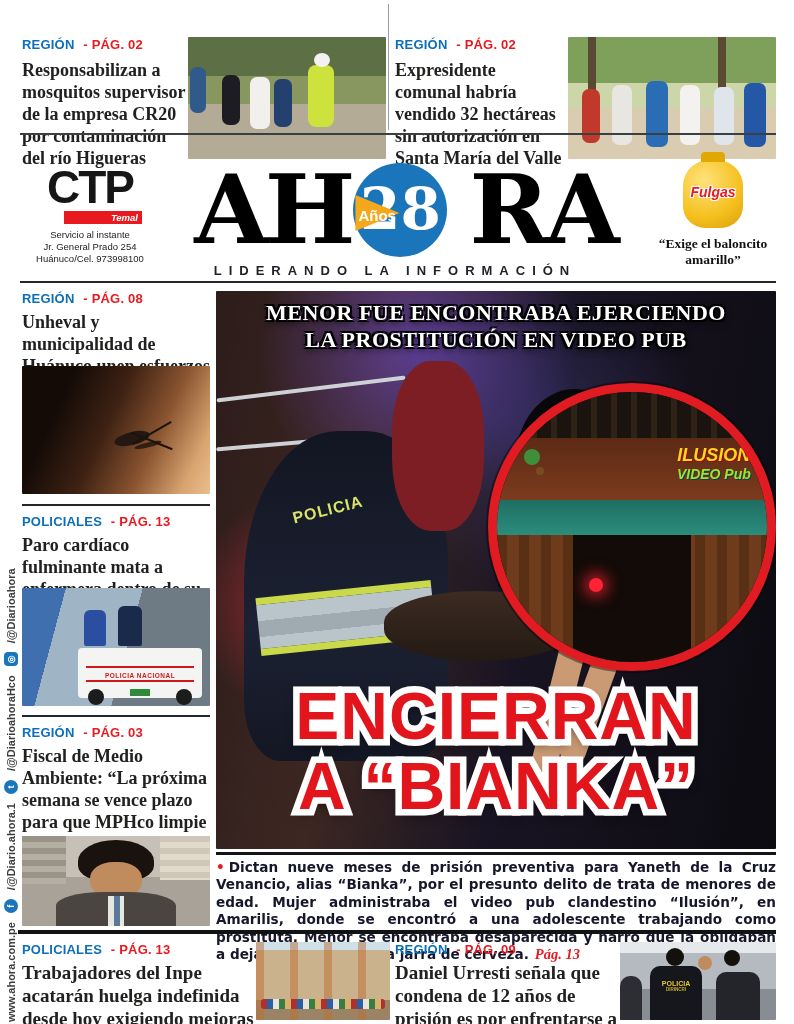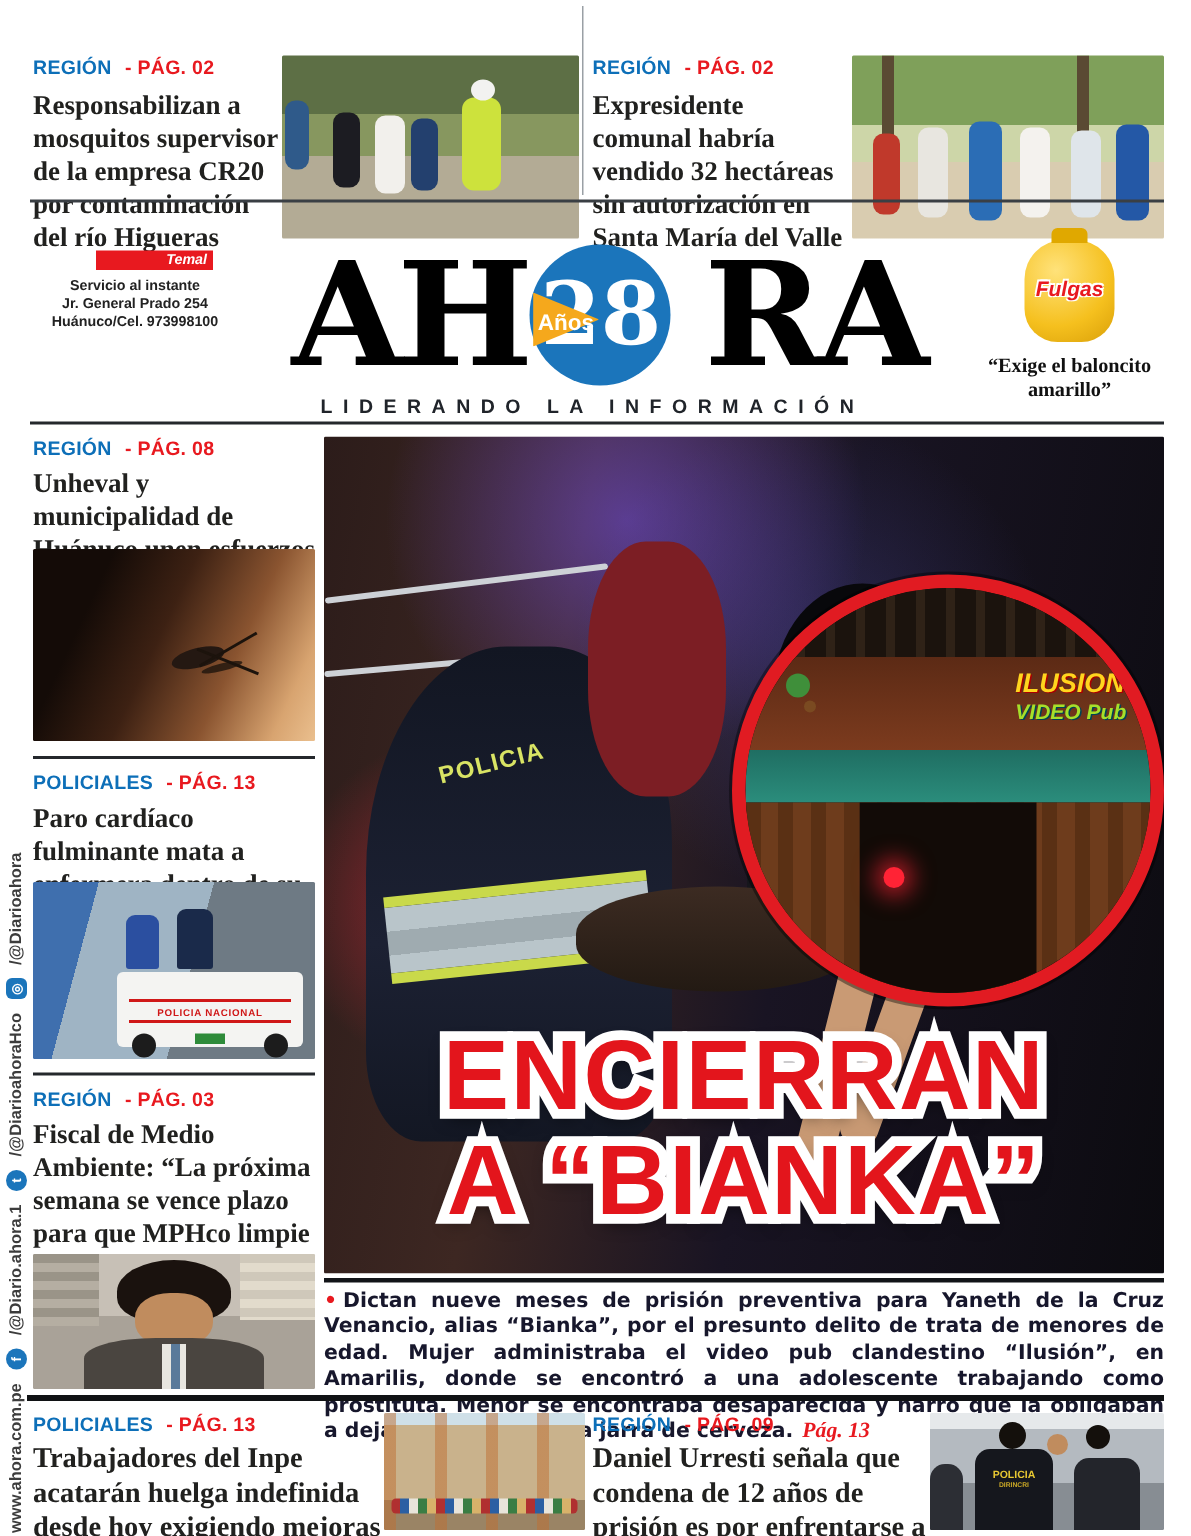--- a/index.html
+++ b/index.html
@@ -33,21 +33,21 @@
   
   .infoline{position:absolute;left:22px;top:140px;width:754px;font-size:12.5px;color:#1c1c1c;
             display:flex;justify-content:space-between;font-family:"Liberation Serif",serif;}
   .infoline b{font-family:"Liberation Serif",serif;}
   .flag{display:inline-block;width:15px;height:10px;margin:0 4px;vertical-align:middle;
         background:linear-gradient(90deg,#d91023 0 33%,#fff 33% 66%,#d91023 66% 100%);border:.5px solid #c00;}
   .ctp{position:absolute;left:30px;top:165px;width:120px;text-align:center;}
   .ctp-name{font-size:46px;font-weight:bold;letter-spacing:-2px;color:#161616;line-height:44px;font-family:"Liberation Sans",sans-serif;}
   .ctp-band{margin:2px 0 5px 34px;width:78px;height:13px;background:#e8191f;color:#fff;font-size:9.5px;
             font-weight:bold;text-align:right;padding:1px 4px 0 0;font-style:italic;}
-  .ctp-line{font-size:9.5px;font-weight:bold;color:#222;line-height:12px;}
+  .ctp-line{font-size:9.5px;font-weight:normal;color:#222;line-height:12px;}
   .logo{position:absolute;left:140px;top:158px;width:510px;height:104px;display:flex;
         align-items:center;justify-content:center;}
   .logo-txt{font-family:"DejaVu Serif",serif;font-weight:bold;font-size:96px;line-height:96px;
             color:#000000;letter-spacing:-4px;margin-left:20px;}
   .badge{position:relative;width:94px;height:94px;border-radius:50%;background:#1b75bb;margin:0 2px;flex:0 0 auto;}
   .badge-num{position:absolute;left:0;top:12px;width:100%;text-align:center;color:#fff;
              font-size:58px;font-weight:bold;font-family:"DejaVu Serif",serif;}
   .badge-tri{position:absolute;left:2px;top:32px;width:44px;height:36px;background:#f5a81c;
              clip-path:polygon(0 0,100% 50%,0 100%);}
   .badge-anios{position:absolute;left:5px;top:44px;color:#fff;font-size:15px;font-weight:bold;}
@@ -92,21 +92,21 @@
   .table{position:absolute;left:168px;top:300px;width:190px;height:70px;border-radius:50%/45%;
          background:linear-gradient(#3c2b22,#231a13);}
   .inset{position:absolute;left:272px;top:92px;width:288px;height:288px;border-radius:50%;
          border:9px solid #e11b22;background:#140c09;overflow:hidden;box-shadow:0 0 0 2px rgba(0,0,0,.4);}
   .inset-grill{position:absolute;left:0;top:0;width:100%;height:18%;
                background:repeating-linear-gradient(90deg,#1b130d 0 14px,#2f2217 14px 20px);}
   .inset-sign{position:absolute;left:0;top:17%;width:100%;height:23%;
               background:linear-gradient(#5c2a15,#7c3b1e);display:flex;align-items:center;}
   .palm{position:absolute;left:10%;top:18%;width:16px;height:16px;border-radius:50%;background:#3f8f3a;
         box-shadow:8px 14px 0 -4px #7a4a21;}
-  .sign-txt{position:absolute;right:6%;top:12%;text-align:left;font-weight:bold;font-style:italic;}
+  .sign-txt{position:absolute;right:6%;top:12%;text-align:center;font-weight:bold;font-style:italic;}
   .sign-l1{color:#ffd51e;font-size:18px;text-shadow:1px 1px 0 #a00;}
   .sign-l2{color:#a6e02a;font-size:14px;text-shadow:1px 1px 0 #045;}
   .inset-teal{position:absolute;left:0;top:40%;width:100%;height:13%;background:linear-gradient(#1f6e62,#2b8d7c);}
   .inset-gate{position:absolute;left:0;top:53%;width:100%;height:47%;
               background:repeating-linear-gradient(90deg,#5a3014 0 10px,#6e3c1c 10px 22px);}
   .gate-arch{position:absolute;left:28%;top:0;width:44%;height:100%;background:#120b07;}
   .gate-glow{position:absolute;left:34%;top:34%;width:14px;height:14px;border-radius:50%;background:#ff2335;
              box-shadow:0 0 14px 6px rgba(255,35,53,.6);}
   .bigline{position:absolute;left:0;width:100%;text-align:center;font-family:"Liberation Sans",sans-serif;
            font-weight:bold;font-size:66px;line-height:66px;letter-spacing:1px;}
@@ -199,20 +199,21 @@
       <div class="p-shape" data-name="photo-shape" style="left:112px;top:48px;width:20px;height:60px;background:#f4f2ee;border-radius:7px;"></div>
       <div class="p-shape" data-name="photo-shape" style="left:146px;top:50px;width:20px;height:58px;background:#dfe5ea;border-radius:7px;"></div>
       <div class="p-shape" data-name="photo-shape" style="left:176px;top:46px;width:22px;height:64px;background:#2458a6;border-radius:7px;"></div>
     </div>
   </article>
 
   <div class="rule rule-top" data-name="divider"></div>
 
 
   <div class="ctp" data-name="ctp-ad">
+    <div class="ctp-name" data-name="ctp-logo">CTP</div>
     <div class="ctp-band" data-name="ctp-banner">Temal</div>
     <div class="ctp-line" data-name="ctp-line">Servicio al instante</div>
     <div class="ctp-line" data-name="ctp-line">Jr. General Prado 254</div>
     <div class="ctp-line" data-name="ctp-line">Huánuco/Cel. 973998100</div>
   </div>
 
   <div class="logo" data-name="newspaper-logo">
     <span class="logo-txt" data-name="logo-text-left">AH</span>
     <span class="badge" data-name="anniversary-badge">
       <span class="badge-num" data-name="anniversary-number">28</span>
@@ -309,20 +310,21 @@
           <div class="sign-l2" data-name="pub-sign-line2">VIDEO Pub</div>
         </span>
       </div>
       <div class="inset-teal" data-name="photo-shape"></div>
       <div class="inset-gate" data-name="photo-shape">
         <div class="gate-arch" data-name="photo-shape"></div>
         <div class="gate-glow" data-name="photo-shape"></div>
       </div>
     </div>
 
+    <div class="overline" data-name="overline-headline">MENOR FUE ENCONTRABA EJERCIENDO LA PROSTITUCIÓN EN VIDEO PUB</div>
 
     <div class="bigline bl1" data-name="main-headline-line1">
       <span class="stroke" data-name="headline-stroke">ENCIERRAN</span>
       <span class="fill" data-name="headline-fill">ENCIERRAN</span>
     </div>
     <div class="bigline bl2" data-name="main-headline-line2">
       <span class="stroke" data-name="headline-stroke">A “BIANKA”</span>
       <span class="fill" data-name="headline-fill">A “BIANKA”</span>
     </div>
   </div>

